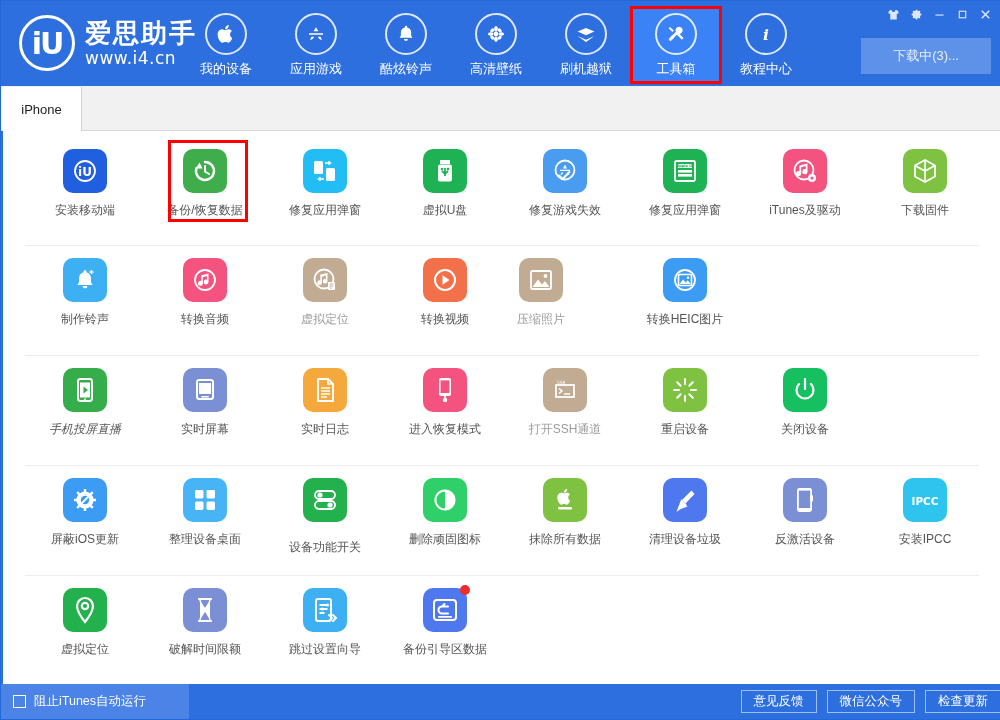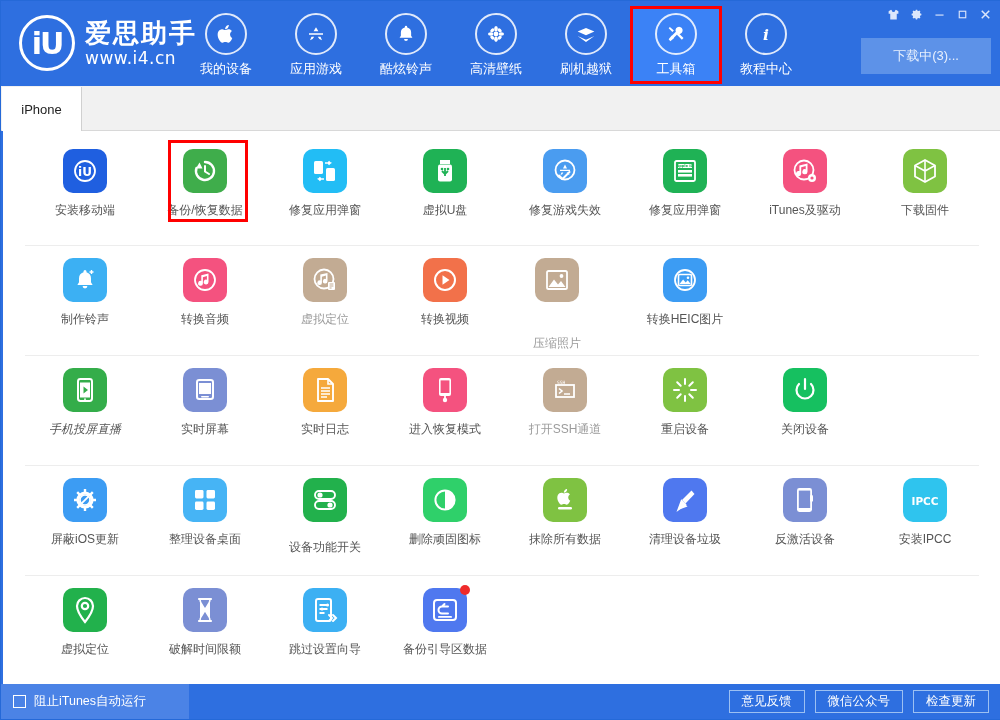--- a/index.html
+++ b/index.html
@@ -178,21 +178,21 @@
     background: transparent;
     display: inline-block;
     cursor: pointer;
   }
   .chk-label {
     margin-left: 8px; color: #ffffff; font-size: 12.5px;
     cursor: pointer;
   }
   .footer-right {
     margin-left: auto; display: flex; align-items: center;
-    padding-right: 12px; gap: 10px;
+    gap: 10px;
   }
   .fbtn {
     height: 23px; padding: 0 12px;
     border: 1px solid #9cc0f2;
     color: #ffffff; font-size: 12.5px;
     display: flex; align-items: center; justify-content: center;
     cursor: pointer;
     background: transparent;
   }
 </style>
@@ -435,21 +435,21 @@
         </div>
         <div class="tile" style="left: 360px;">
           <div class="tile-icon" style="background: rgb(242, 113, 74);">
             <svg width="30" height="30" viewBox="0 0 30 30">
               <circle cx="15" cy="15" r="10" fill="none" stroke="white" stroke-width="2"></circle>
               <path d="M12.5 10.2 19.5 15l-7 4.8z" fill="white"></path>
             </svg>
           </div>
           <div class="tile-label">转换视频</div>
         </div>
-        <div class="tile disabled" style="left: 472px; gap: 24px;">
+        <div class="tile disabled" style="left: 456px;">
           <div class="tile-icon" style="background: rgb(194, 171, 147);">
             <svg width="30" height="30" viewBox="0 0 30 30">
               <rect x="5" y="6" width="20" height="18" rx="1.6" fill="none" stroke="white" stroke-width="1.8"></rect>
               <circle cx="19.5" cy="11" r="1.9" fill="white"></circle>
               <path d="M6.5 22l5.5-7.5 4 5 3-3.5 4.5 6z" fill="white"></path>
             </svg>
           </div>
           <div class="tile-label">压缩照片</div>
         </div>
         <div class="tile" style="left: 600px;">

